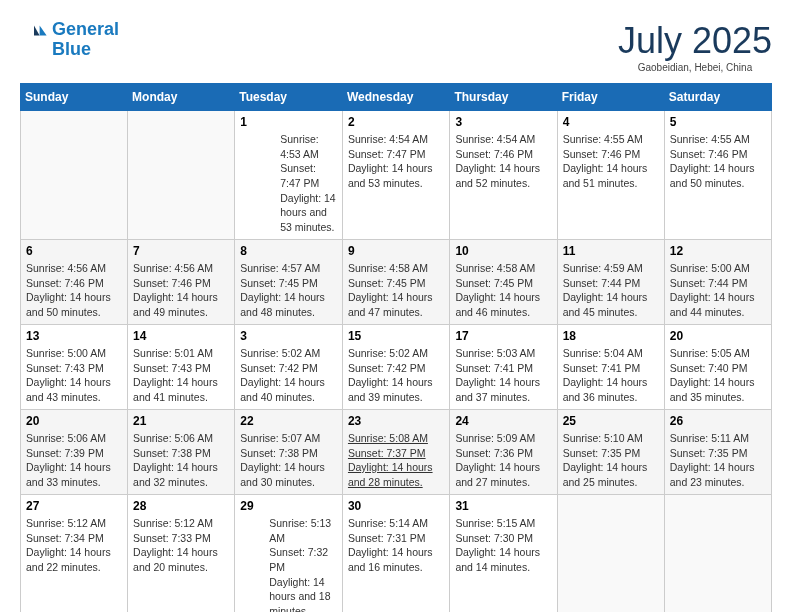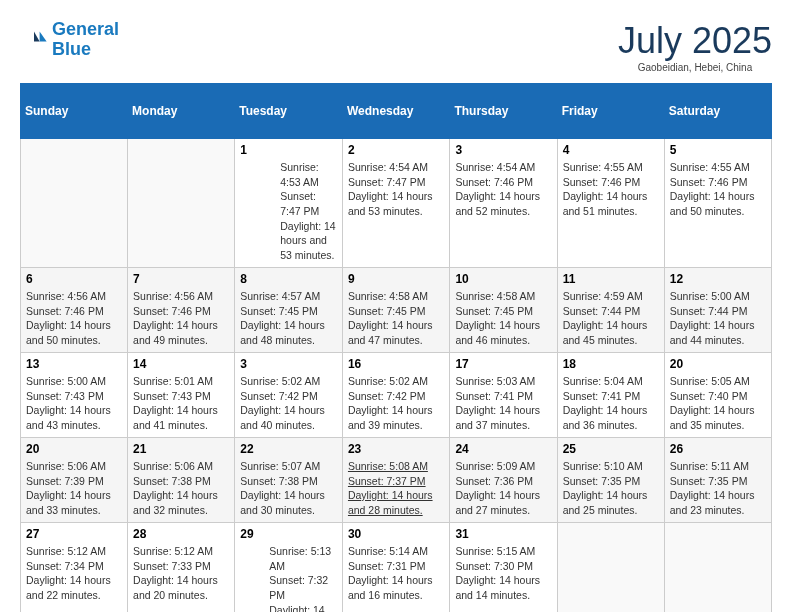--- a/index.html
+++ b/index.html
@@ -11,21 +11,20 @@
       padding: 20px;
     }
     .header {
       display: flex;
       justify-content: space-between;
       align-items: flex-start;
       margin-bottom: 10px;
     }
     .logo {
       display: flex;
-      align-items: center;
       gap: 4px;
     }
     .logo-text {
       font-size: 18px;
       font-weight: bold;
       color: #1a3a5c;
       line-height: 1.1;
     }
     .logo-text span {
       color: #1a7abf;
@@ -47,21 +46,21 @@
       color: #444;
     }
     .calendar {
       width: 100%;
       border-collapse: collapse;
       font-size: 11px;
     }
     .calendar th {
       background: #1a6bb5;
       color: #fff;
-      padding: 20px 4px;
+      padding: 6px 4px;
       text-align: left;
       font-size: 12px;
       border: 1px solid #1a6bb5;
     }
     .calendar td {
       border: 1px solid #ccc;
       vertical-align: top;
       padding: 4px 5px;
       width: 108px;
       min-height: 80px;
@@ -212,21 +211,21 @@
 Sunset: 7:43 PM
 Daylight: 14 hours and 41 minutes.</div>
         </td>
         <td>
           <div class="day-num">3</div>
           <div class="day-info" style="white-space: pre-line;">Sunrise: 5:02 AM
 Sunset: 7:42 PM
 Daylight: 14 hours and 40 minutes.</div>
         </td>
         <td>
-          <div class="day-num">16</div>
+          <div class="day-num">15</div>
           <div class="day-info" style="white-space: pre-line;">Sunrise: 5:02 AM
 Sunset: 7:42 PM
 Daylight: 14 hours and 39 minutes.</div>
         </td>
         <td>
           <div class="day-num">17</div>
           <div class="day-info" style="white-space: pre-line;">Sunrise: 5:03 AM
 Sunset: 7:41 PM
 Daylight: 14 hours and 37 minutes.</div>
         </td>

